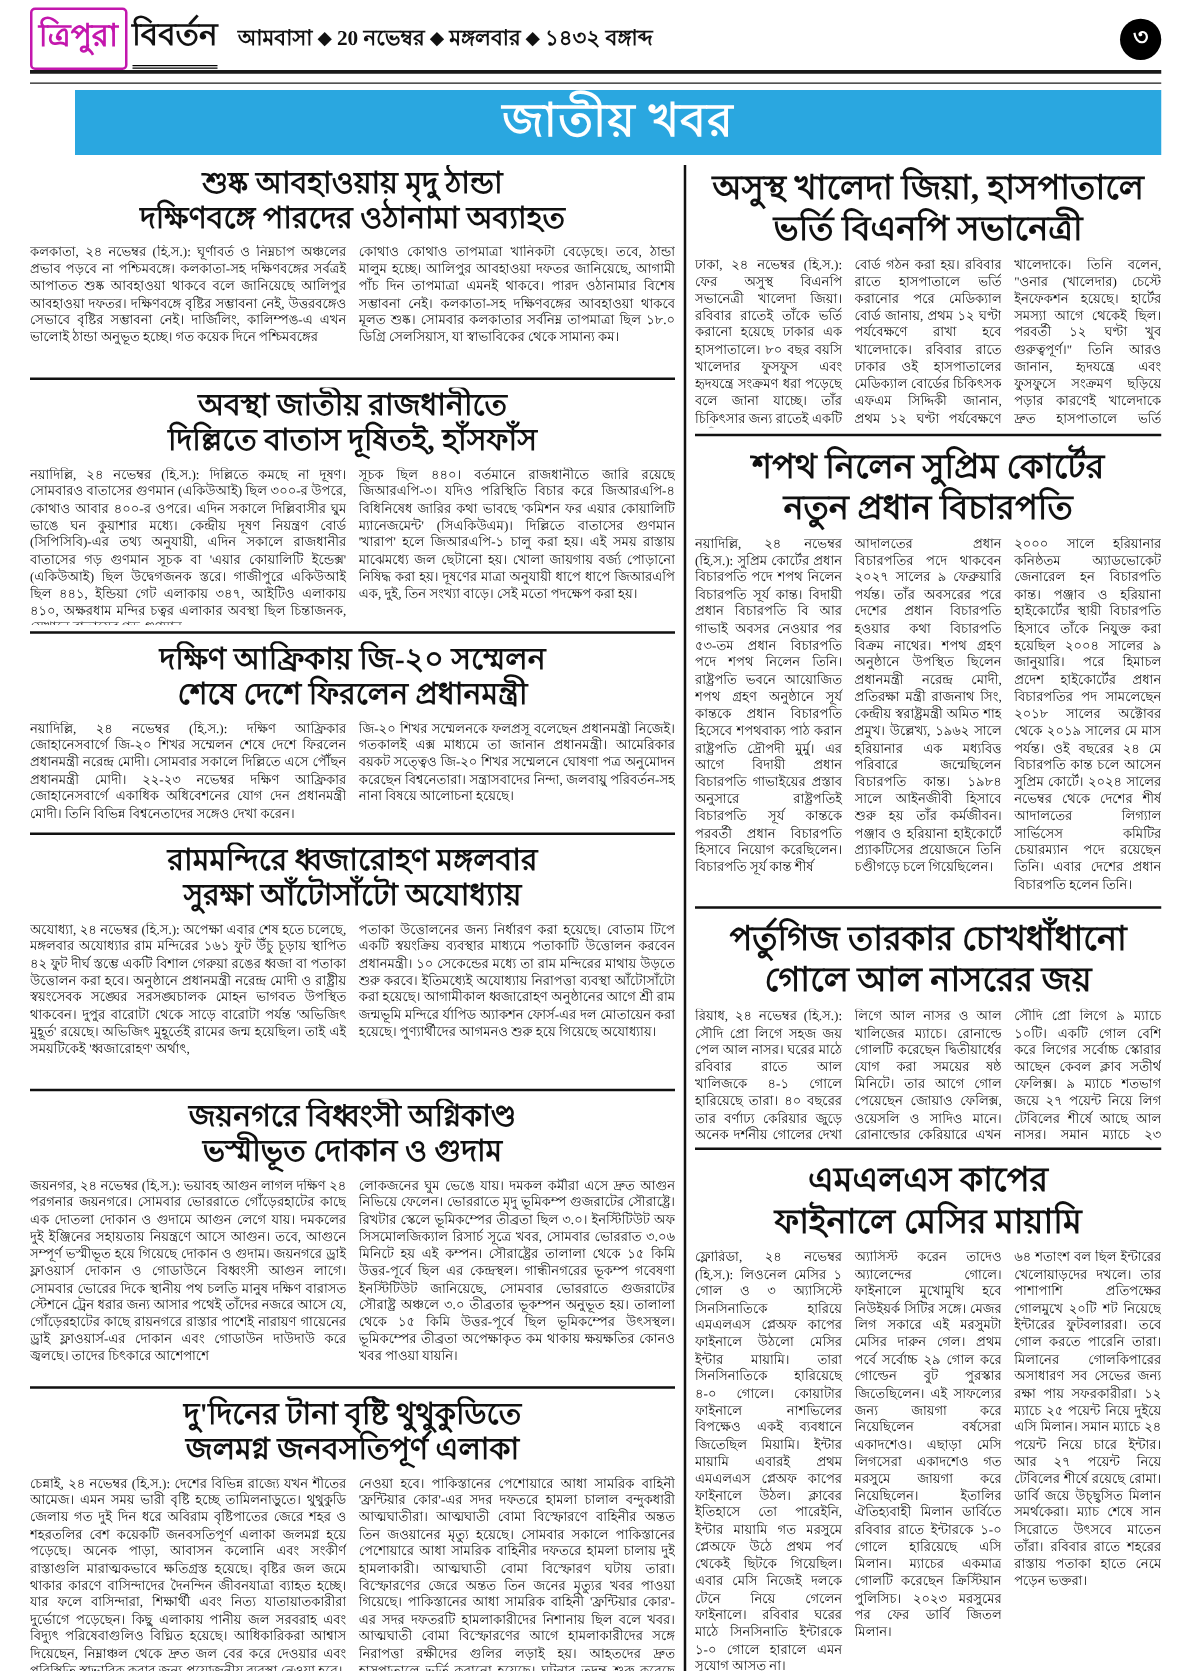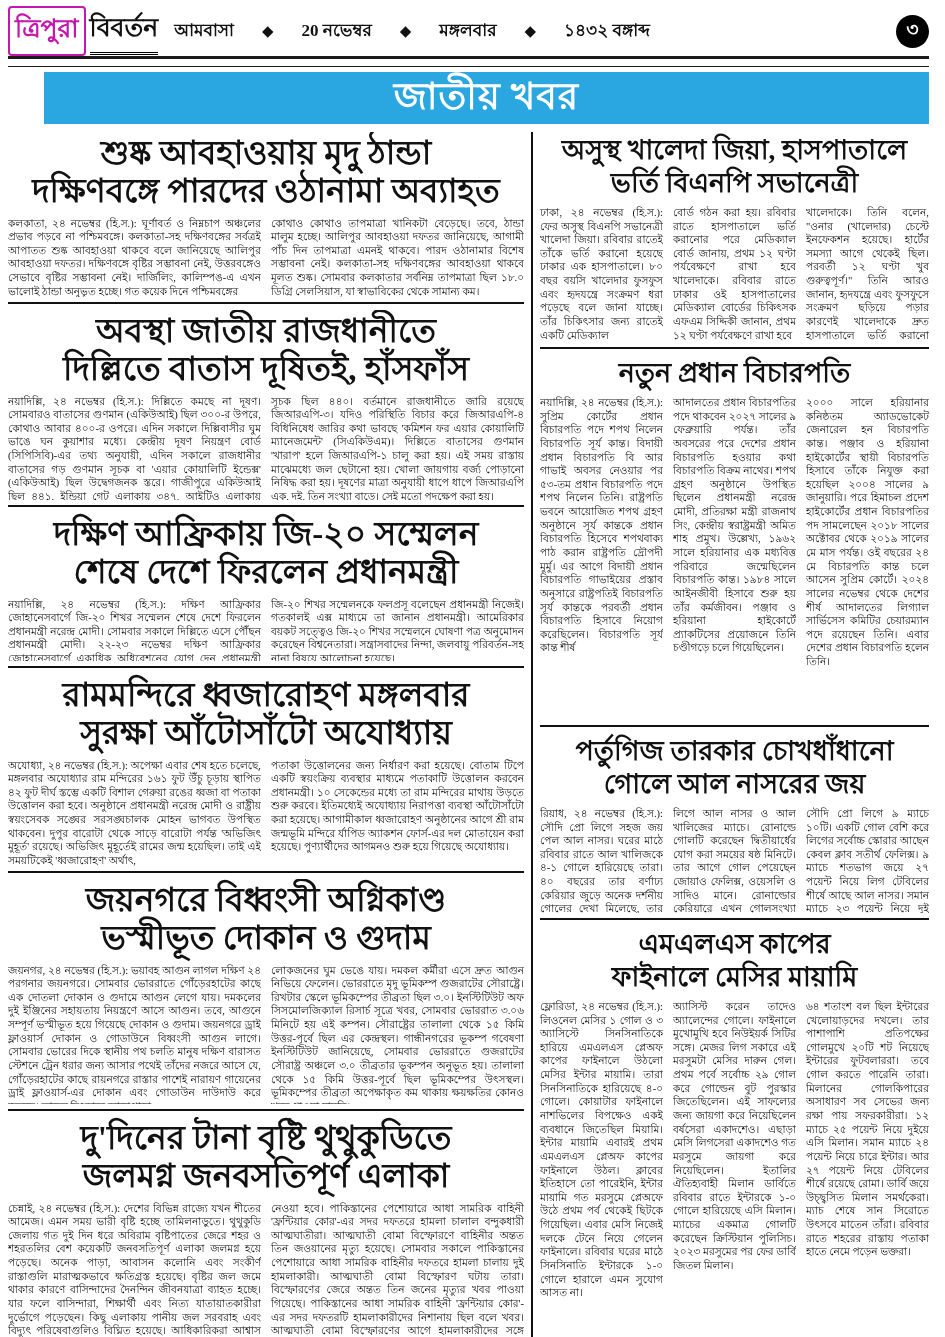--- a/index.html
+++ b/index.html
@@ -1,42 +1,42 @@
 <!DOCTYPE html>
 <html><head>
 <meta charset="utf-8">
 <style>
   html,body{margin:0;padding:0;background:#e8e8e8;}
   .page{width:945px;height:1337px;background:#ffffff;margin:0 auto;box-sizing:border-box;
-        padding:8px 16px 0 8px;overflow:hidden;color:#111;
+        padding:8px 16px 0 24px;overflow:hidden;color:#111;
         font-family:"Liberation Serif","DejaVu Serif",serif;}
   
   .masthead{display:flex;align-items:center;height:46px;}
   .logo{display:flex;align-items:center;margin-right:16px;}
   .logo-trip{color:#c317ad;font-weight:bold;font-size:25px;border:2px solid #c317ad;
              padding:1px 5px 2px 5px;border-radius:4px;margin-right:4px;}
   .logo-bib{font-weight:bold;font-size:25px;border-bottom:3px double #000;padding-bottom:1px;}
-  .dateline{display:flex;align-items:center;gap:28px;font-weight:bold;font-size:17px;flex:1;}
+  .dateline{display:flex;align-items:center;gap:4px;font-weight:bold;font-size:17px;flex:1;}
   .diamond{font-size:15px;line-height:1;}
   .page-badge{width:33px;height:33px;border-radius:50%;background:#000;color:#fff;
               display:flex;align-items:center;justify-content:center;
               font-size:19px;font-weight:bold;}
   .double-rule{height:7px;border-top:3px solid #1a1a1a;border-bottom:1px solid #1a1a1a;margin:2px 0 5px 0;}
   
   .banner{height:52px;background:#2aa7e0;display:flex;align-items:center;justify-content:center;margin-bottom:8px;}
   .banner .banner-title{color:#fff;font-size:37px;font-weight:bold;letter-spacing:1px;}
   
   .content{display:flex;align-items:stretch;}
   .col-left{width:516px;flex:none;}
   .v-divider{width:2px;background:#111;margin:0 7px;flex:none;}
   .col-right{flex:1;min-width:0;}
   .story{overflow:hidden;}
   .hl{margin:2px 0 6px 0;text-align:center;font-weight:bold;}
   .hl-line{display:block;}
-  .hl-l .hl-line{font-size:33px;line-height:1.16;}
+  .hl-l .hl-line{font-size:24px;line-height:1.16;}
   .hl-r .hl-line{font-size:27px;line-height:1.22;}
   .body{display:flex;gap:10px;text-align:justify;font-size:10.5px;line-height:1.3;}
   .bcol{flex:1;min-width:0;overflow:hidden;}
   .h-rule{border-top:2.5px solid #111;margin:5px 0 6px 0;}
 </style>
 </head>
 <body>
 
 <div class="page">
 
@@ -152,20 +152,21 @@
         <div class="body">
           <div class="bcol">ঢাকা, ২৪ নভেম্বর (হি.স.): ফের অসুস্থ বিএনপি সভানেত্রী খালেদা জিয়া। রবিবার রাতেই তাঁকে ভর্তি করানো হয়েছে ঢাকার এক হাসপাতালে। ৮০ বছর বয়সি খালেদার ফুসফুস এবং হৃদযন্ত্রে সংক্রমণ ধরা পড়েছে বলে জানা যাচ্ছে। তাঁর চিকিৎসার জন্য রাতেই একটি মেডিক্যাল</div>
           <div class="bcol">বোর্ড গঠন করা হয়। রবিবার রাতে হাসপাতালে ভর্তি করানোর পরে মেডিক্যাল বোর্ড জানায়, প্রথম ১২ ঘণ্টা পর্যবেক্ষণে রাখা হবে খালেদাকে। রবিবার রাতে ঢাকার ওই হাসপাতালের মেডিক্যাল বোর্ডের চিকিৎসক এফএম সিদ্দিকী জানান, প্রথম ১২ ঘণ্টা পর্যবেক্ষণে রাখা হবে</div>
           <div class="bcol">খালেদাকে। তিনি বলেন, "ওনার (খালেদার) চেস্টে ইনফেকশন হয়েছে। হার্টের সমস্যা আগে থেকেই ছিল। পরবর্তী ১২ ঘণ্টা খুব গুরুত্বপূর্ণ।" তিনি আরও জানান, হৃদযন্ত্রে এবং ফুসফুসে সংক্রমণ ছড়িয়ে পড়ার কারণেই খালেদাকে দ্রুত হাসপাতালে ভর্তি করানো হয়েছে।</div>
         </div>
       </article>
       <div class="h-rule"></div>
 
       <article class="story" style="height:365px">
         <h2 class="hl hl-r">
+          <span class="hl-line">শপথ নিলেন সুপ্রিম কোর্টের</span>
           <span class="hl-line">নতুন প্রধান বিচারপতি</span>
         </h2>
         <div class="body">
           <div class="bcol">নয়াদিল্লি, ২৪ নভেম্বর (হি.স.): সুপ্রিম কোর্টের প্রধান বিচারপতি পদে শপথ নিলেন বিচারপতি সূর্য কান্ত। বিদায়ী প্রধান বিচারপতি বি আর গাভাই অবসর নেওয়ার পর ৫৩-তম প্রধান বিচারপতি পদে শপথ নিলেন তিনি। রাষ্ট্রপতি ভবনে আয়োজিত শপথ গ্রহণ অনুষ্ঠানে সূর্য কান্তকে প্রধান বিচারপতি হিসেবে শপথবাক্য পাঠ করান রাষ্ট্রপতি দ্রৌপদী মুর্মু। এর আগে বিদায়ী প্রধান বিচারপতি গাভাইয়ের প্রস্তাব অনুসারে রাষ্ট্রপতিই বিচারপতি সূর্য কান্তকে পরবর্তী প্রধান বিচারপতি হিসাবে নিয়োগ করেছিলেন। বিচারপতি সূর্য কান্ত শীর্ষ</div>
           <div class="bcol">আদালতের প্রধান বিচারপতির পদে থাকবেন ২০২৭ সালের ৯ ফেব্রুয়ারি পর্যন্ত। তাঁর অবসরের পরে দেশের প্রধান বিচারপতি হওয়ার কথা বিচারপতি বিক্রম নাথের। শপথ গ্রহণ অনুষ্ঠানে উপস্থিত ছিলেন প্রধানমন্ত্রী নরেন্দ্র মোদী, প্রতিরক্ষা মন্ত্রী রাজনাথ সিং, কেন্দ্রীয় স্বরাষ্ট্রমন্ত্রী অমিত শাহ প্রমুখ। উল্লেখ্য, ১৯৬২ সালে হরিয়ানার এক মধ্যবিত্ত পরিবারে জন্মেছিলেন বিচারপতি কান্ত। ১৯৮৪ সালে আইনজীবী হিসাবে শুরু হয় তাঁর কর্মজীবন। পঞ্জাব ও হরিয়ানা হাইকোর্টে প্র্যাকটিসের প্রয়োজনে তিনি চণ্ডীগড়ে চলে গিয়েছিলেন।</div>
           <div class="bcol">২০০০ সালে হরিয়ানার কনিষ্ঠতম অ্যাডভোকেট জেনারেল হন বিচারপতি কান্ত। পঞ্জাব ও হরিয়ানা হাইকোর্টের স্থায়ী বিচারপতি হিসাবে তাঁকে নিযুক্ত করা হয়েছিল ২০০৪ সালের ৯ জানুয়ারি। পরে হিমাচল প্রদেশ হাইকোর্টের প্রধান বিচারপতির পদ সামলেছেন ২০১৮ সালের অক্টোবর থেকে ২০১৯ সালের মে মাস পর্যন্ত। ওই বছরের ২৪ মে বিচারপতি কান্ত চলে আসেন সুপ্রিম কোর্টে। ২০২৪ সালের নভেম্বর থেকে দেশের শীর্ষ আদালতের লিগ্যাল সার্ভিসেস কমিটির চেয়ারম্যান পদে রয়েছেন তিনি। এবার দেশের প্রধান বিচারপতি হলেন তিনি।</div>
         </div>
       </article>
       <div class="h-rule"></div>
 

